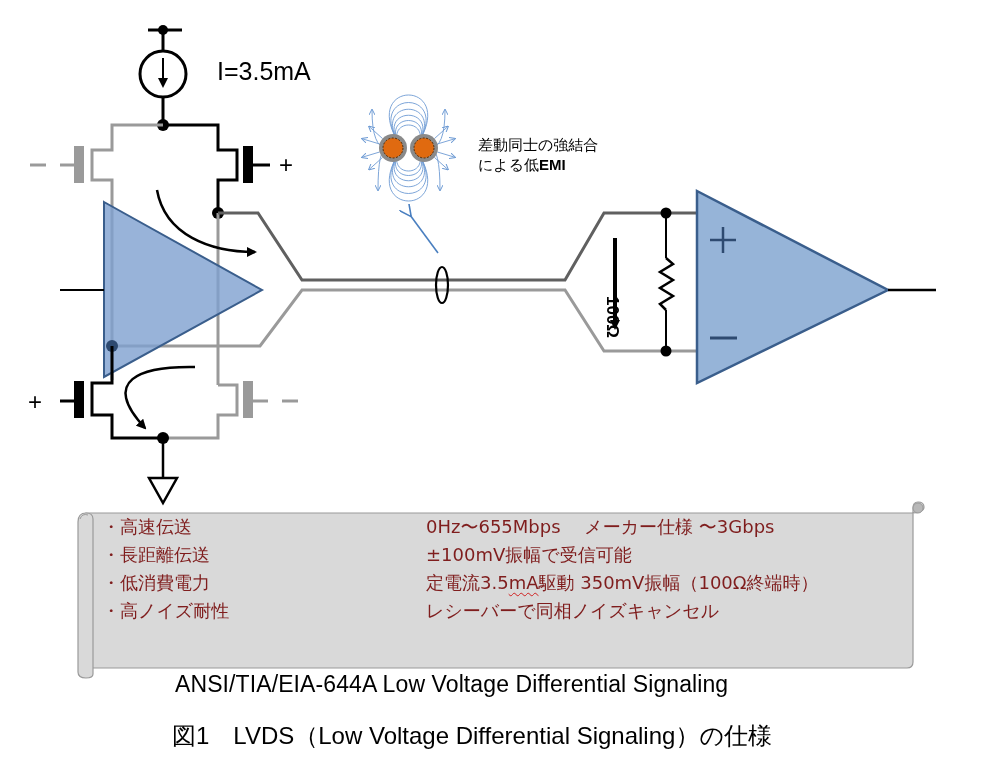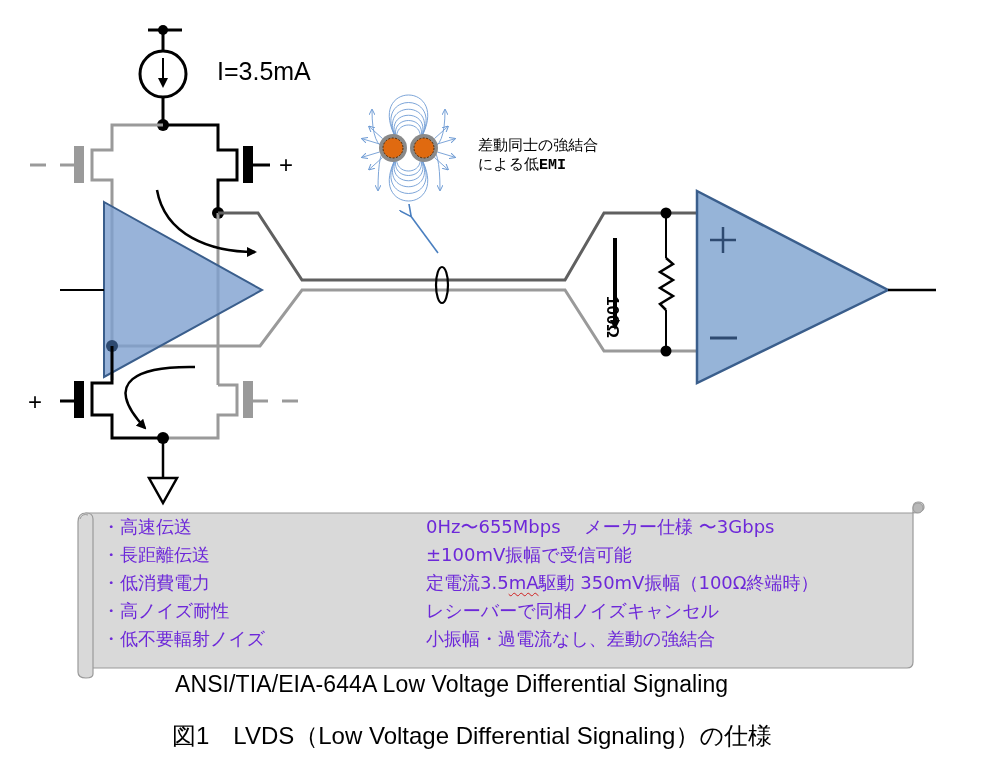--- a/index.html
+++ b/index.html
@@ -2,25 +2,25 @@
 <html><head>
 <meta charset="utf-8">
 <style>
   html, body { margin: 0; padding: 0; background: #ffffff; }
   body { width: 986px; height: 764px; position: relative; overflow: hidden;
          font-family: "DejaVu Sans", sans-serif; }
   #diagram { position: absolute; left: 0; top: 0; }
   .lbl { position: absolute; white-space: nowrap; color: #000; }
   #current-label { left: 197px; top: 57px; font-size: 25px; font-family: "Liberation Sans", sans-serif; margin-left: 20px; }
   #emi-note { left: 478px; top: 136px; font-size: 15px; line-height: 19px; }
-  #emi-note .b { font-weight: bold; font-family: Liberation Mono, monospace; }
+  #emi-note .b { font-weight: bold; font-family: Liberation Sans, sans-serif; }
   #res-label { left: 622px; top: 296px; font-size: 17px; font-weight: bold;
                transform: rotate(90deg); transform-origin: left top; font-family: "Liberation Sans", sans-serif; }
   #spec-box { position: absolute; left: 86px; top: 513px; width: 834px; height: 155px; }
-  .spec-row { position: absolute; left: 0; width: 834px; height: 28px; font-size: 18px; line-height: 28px; color: #6d28d9; }
+  .spec-row { position: absolute; left: 0; width: 834px; height: 28px; font-size: 18px; line-height: 28px; color: #7f1d1d; }
   .spec-key { position: absolute; left: 16px; }
   .spec-val { position: absolute; left: 340px; }
   .squiggle { text-decoration: underline wavy #d02020; text-decoration-thickness: 1px; text-underline-offset: 3px; text-align: center; }
   #standard-caption { left: 175px; top: 671px; font-size: 23px; font-family: "Liberation Sans", sans-serif; letter-spacing: 0.1px; }
   #figure-caption { left: 172px; top: 720px; font-size: 24px; font-family: "Liberation Sans", sans-serif; text-align: right; }
 </style>
 </head>
 <body>
 
 <svg id="diagram" width="986" height="764" viewBox="0 0 986 764">
@@ -169,20 +169,16 @@
     <span class="spec-val">±100mV振幅で受信可能</span>
   </div>
   <div class="spec-row" style="top:56px">
     <span class="spec-key">・低消費電力</span>
     <span class="spec-val"><span>定電流3.5</span><span class="squiggle">mA</span><span>駆動  350mV振幅（100Ω終端時）</span></span>
   </div>
   <div class="spec-row" style="top:84px">
     <span class="spec-key">・高ノイズ耐性</span>
     <span class="spec-val">レシーバーで同相ノイズキャンセル</span>
   </div>
-  <div class="spec-row" style="top:112px">
-    <span class="spec-key">・低不要輻射ノイズ</span>
-    <span class="spec-val">小振幅・過電流なし、差動の強結合</span>
-  </div>
 </div>
 
 <div id="standard-caption" class="lbl">ANSI/TIA/EIA-644A   Low Voltage Differential Signaling</div>
 <div id="figure-caption" class="lbl">図1　LVDS（Low Voltage Differential Signaling）の仕様</div>
 
 </body></html>

